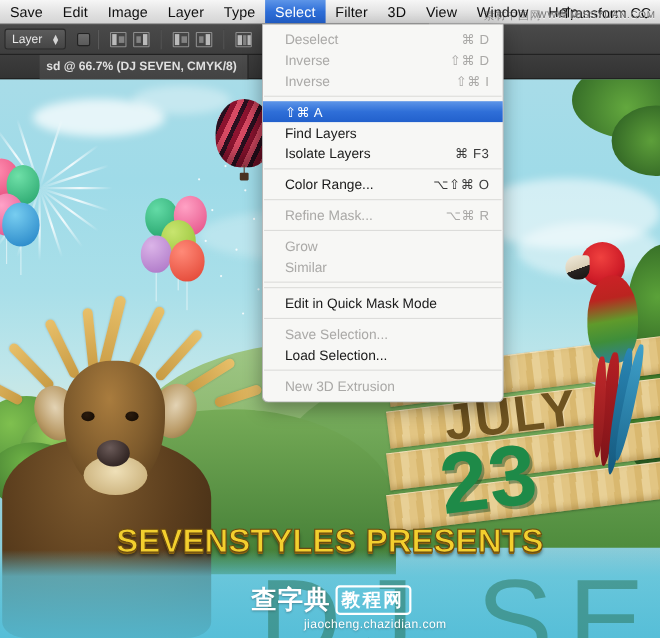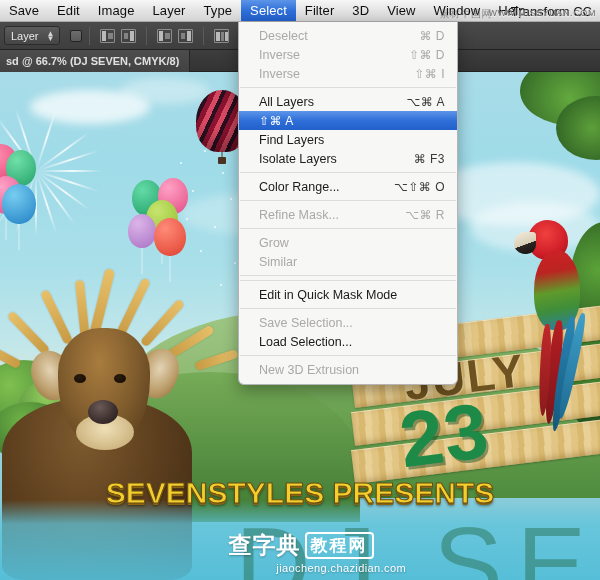--- a/index.html
+++ b/index.html
@@ -87,21 +87,21 @@
     position: absolute; top: 0; left: 390px; width: 210px; height: 22px;
     background: linear-gradient(180deg,#f6f6f6 0%,#e2e2e2 55%,#d4d4d4 100%);
     z-index: 39;
   }
 
   
   #doctab {
     position: absolute; top: 50px; left: 0; width: 600px; height: 22px;
     background: linear-gradient(180deg,#3d3d3d,#333);
     border-bottom: 1px solid #222; z-index: 25;
-    display: flex; align-items: center;
+    display: flex; align-items: center; padding-left: 36px;
   }
   #doctab .tab {
     height: 22px; display: flex; align-items: center; padding: 0 10px 0 6px;
     background: linear-gradient(180deg,#4d4d4d,#424242);
     border-right: 1px solid #262626;
     font-size: 11px; color: #e0e0e0; font-weight: bold; white-space: nowrap;
   }
 
   
   #canvas {
@@ -510,24 +510,20 @@
       </div>
       <div class="mrow disabled">
         <span class="lbl">Inverse</span>
         <span class="key">⇧⌘ D</span>
       </div>
       <div class="mrow disabled">
         <span class="lbl">Inverse</span>
         <span class="key">⇧⌘ I</span>
       </div>
       <div class="msep"></div>
-      <div class="mrow">
-        <span class="lbl">All Layers</span>
-        <span class="key">⌥⌘ A</span>
-      </div>
       <div class="mrow sel">
         <span class="key">⇧⌘ A</span>
       </div>
       <div class="mrow">
         <span class="lbl">Find Layers</span>
       </div>
       <div class="mrow">
         <span class="lbl">Isolate Layers</span>
         <span class="key">⌘ F3</span>
       </div>

